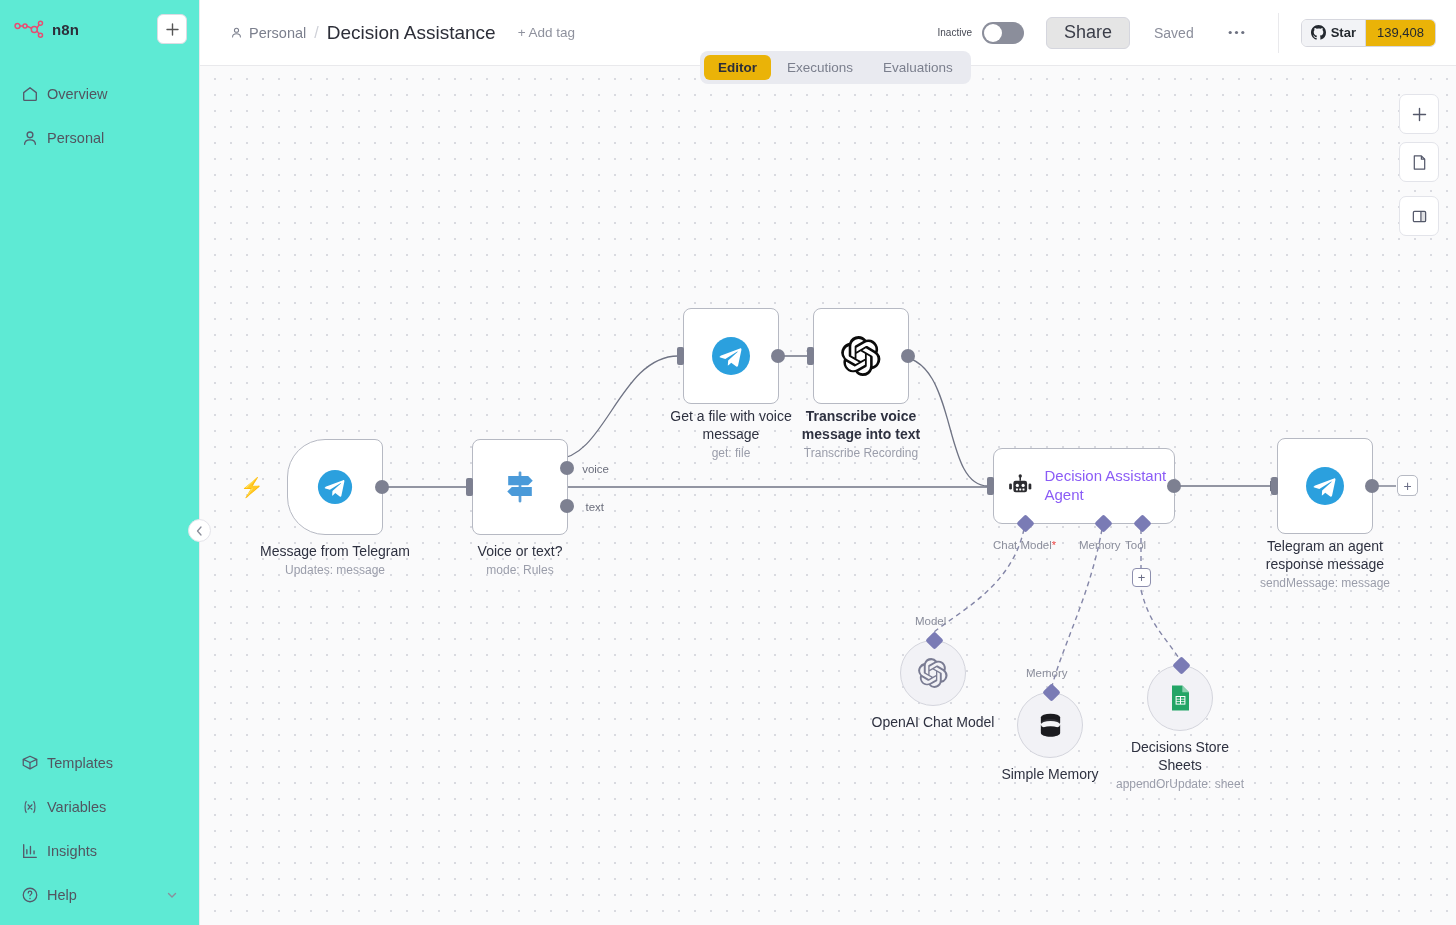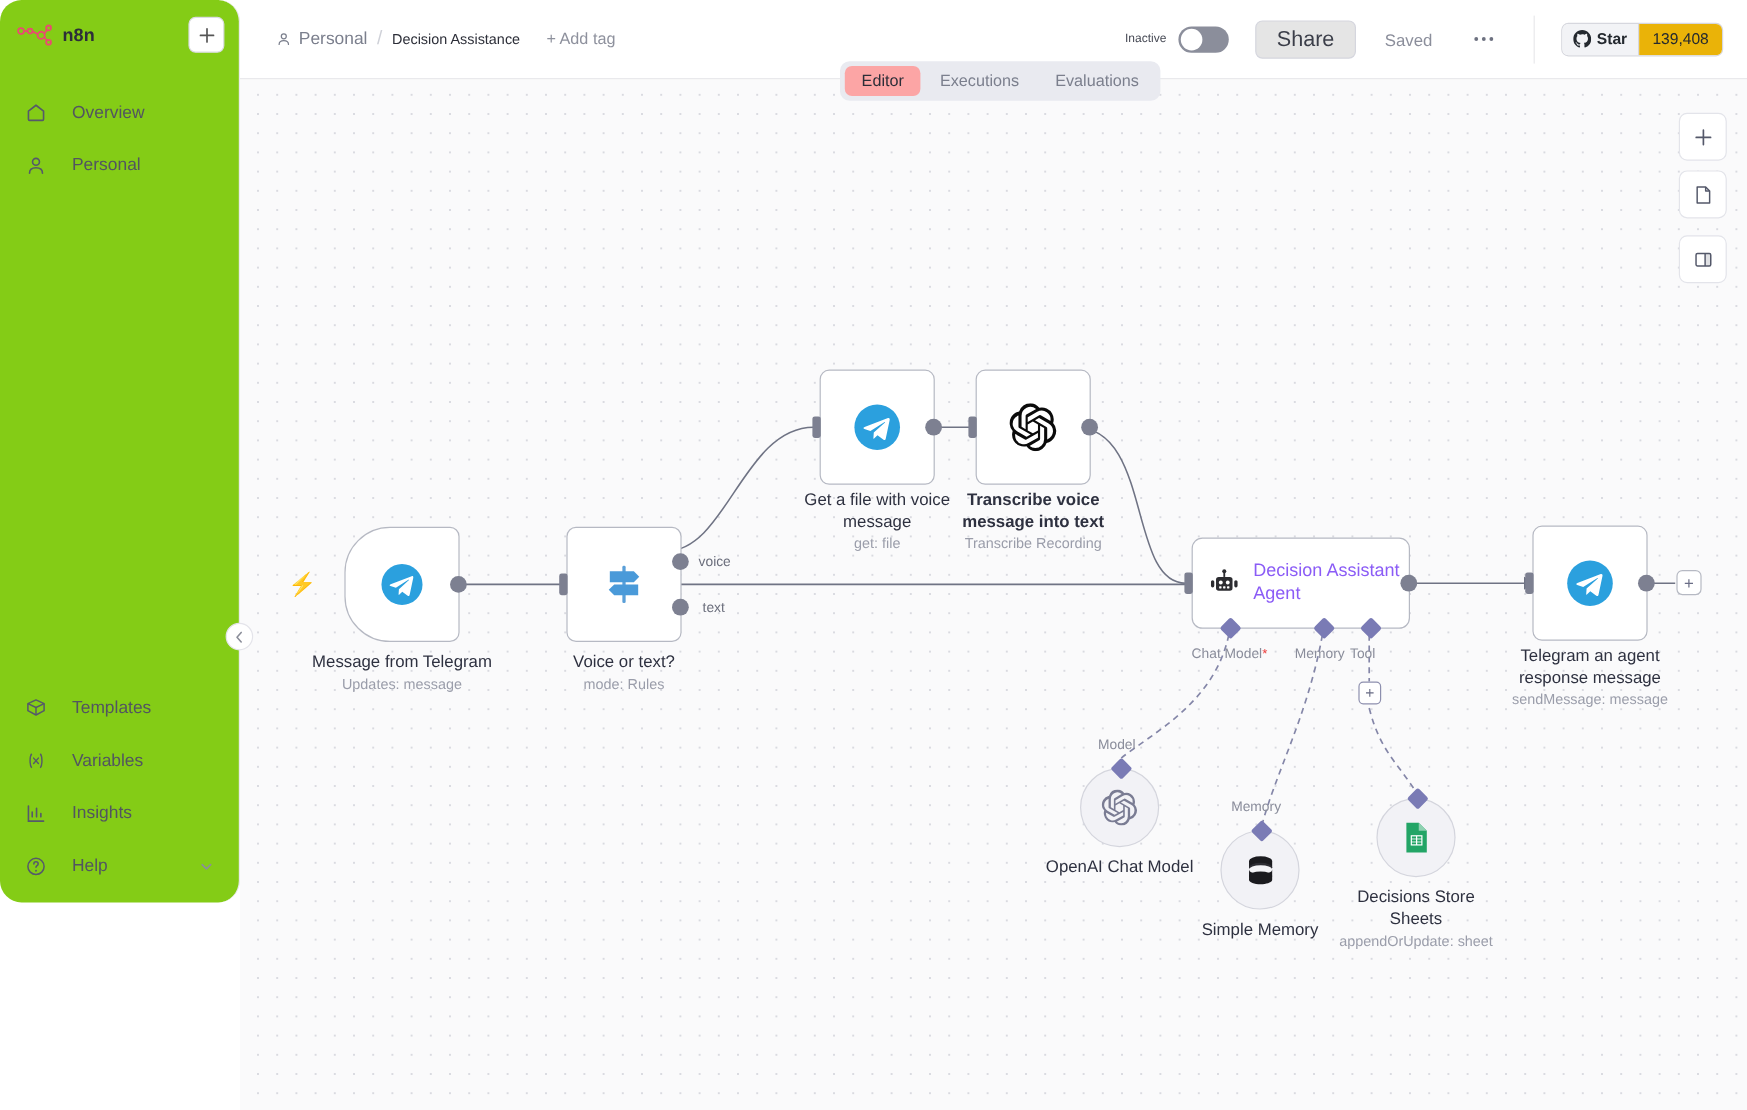--- a/index.html
+++ b/index.html
@@ -9,39 +9,38 @@
     font-family: "Liberation Sans", sans-serif;
     background: #ffffff;
     overflow: hidden;
     color: #3f4654;
   }
   #app { position: relative; width: 1456px; height: 925px; }
 
   
   .sidebar {
     position: absolute; left: 0; top: 0;
-    width: 200px; height: 752px;
-    background: #84cc16;
+    width: 200px; height: 925px;
+    background: #5eead4;
     border-right: 1px solid #e9e9ec;
     z-index: 30;
-    border-radius: 18px;
   }
   .sb-top { padding: 14px 12px 0 14px; display: flex; align-items: center; justify-content: space-between; }
   .brand { display: flex; align-items: center; gap: 8px; }
   .brand-mark { width: 30px; height: 22px; display: block; }
   .brand-name { font-size: 15px; font-weight: 700; color: #2d2e3a; letter-spacing: .1px; }
   .plus-btn {
     width: 30px; height: 30px; border: 1px solid #dbdce3; border-radius: 6px;
     background: #fff; display: flex; align-items: center; justify-content: center;
     cursor: pointer; color: #555; font-size: 17px; line-height: 1;
   }
 
   .sb-nav { margin-top: 28px; }
   .sb-item {
-    display: flex; align-items: center; gap: 21px;
+    display: flex; align-items: center; gap: 8px;
     height: 44px; padding: 0 16px; margin: 0 4px;
     border-radius: 6px; cursor: pointer; color: #525560;
     font-size: 14.5px;
   }
   .sb-ico { width: 19px; height: 19px; display: flex; align-items: center; justify-content: center; flex: none; color: #55596a; }
   .sb-bottom { position: absolute; bottom: 8px; left: 0; right: 0; }
   .sb-item .chev { margin-left: auto; color: #8b8e9b; display: flex; }
 
   .collapse-handle {
     position: absolute; left: 188px; top: 519px;
@@ -53,21 +52,21 @@
 
   
   .header {
     position: absolute; left: 200px; top: 0; right: 0; height: 66px;
     background: #fff; border-bottom: 1px solid #e9e9ec;
     display: flex; align-items: center; z-index: 20;
   }
   .breadcrumb { display: flex; align-items: center; gap: 8px; padding-left: 30px; font-size: 14.5px; }
   .bc-person { display: flex; align-items: center; gap: 6px; color: #7b7f8d; cursor: pointer; }
   .bc-sep { color: #cfd1d8; font-size: 16px; }
-  .bc-current { color: #2c2e38; font-weight: 400; font-size: 12px; cursor: text; text-align: center; }
+  .bc-current { color: #2c2e38; font-weight: 400; font-size: 19px; cursor: text; text-align: center; }
   .add-tag { color: #8e919d; font-size: 13.5px; margin-left: 14px; cursor: pointer; }
 
   .hdr-right { margin-left: auto; display: flex; align-items: center; height: 100%; }
   .inactive-lbl { font-size: 10px; color: #474a55; margin-right: 10px; }
   .toggle {
     width: 42px; height: 22px; border-radius: 11px; background: #8b8e9b;
     position: relative; cursor: pointer; flex: none;
   }
   .toggle .knob {
     position: absolute; left: 2px; top: 2px; width: 18px; height: 18px;
@@ -100,21 +99,21 @@
   
   .tabs {
     position: absolute; left: 700px; top: 51px;
     display: flex; gap: 2px; padding: 4px;
     background: #e9eaf0; border-radius: 8px; z-index: 21;
   }
   .tab {
     padding: 5px 14px; border-radius: 6px; font-size: 13.5px;
     color: #7b7f8d; cursor: pointer; white-space: nowrap;
   }
-  .tab.active { background: #fca5a5; color: #2c2e38; font-weight: 400; }
+  .tab.active { background: #eab308; color: #2c2e38; font-weight: 700; }
 
   
   .canvas {
     position: absolute; left: 200px; top: 66px; right: 0; bottom: 0;
     background-color: #fafafb;
     background-image: radial-gradient(circle, #d9dae0 1px, transparent 1px);
     background-size: 16px 16px;
     background-position: 7px 5px;
     overflow: hidden;
   }

